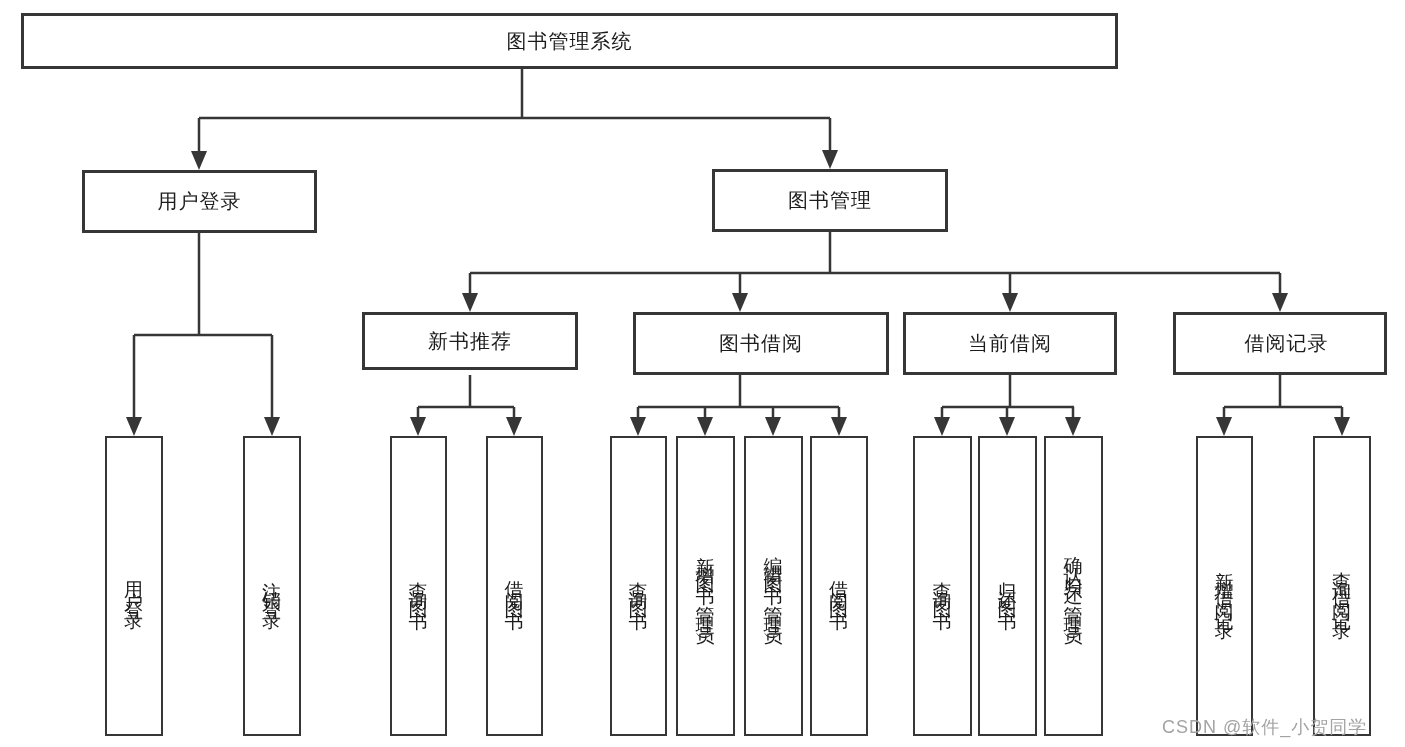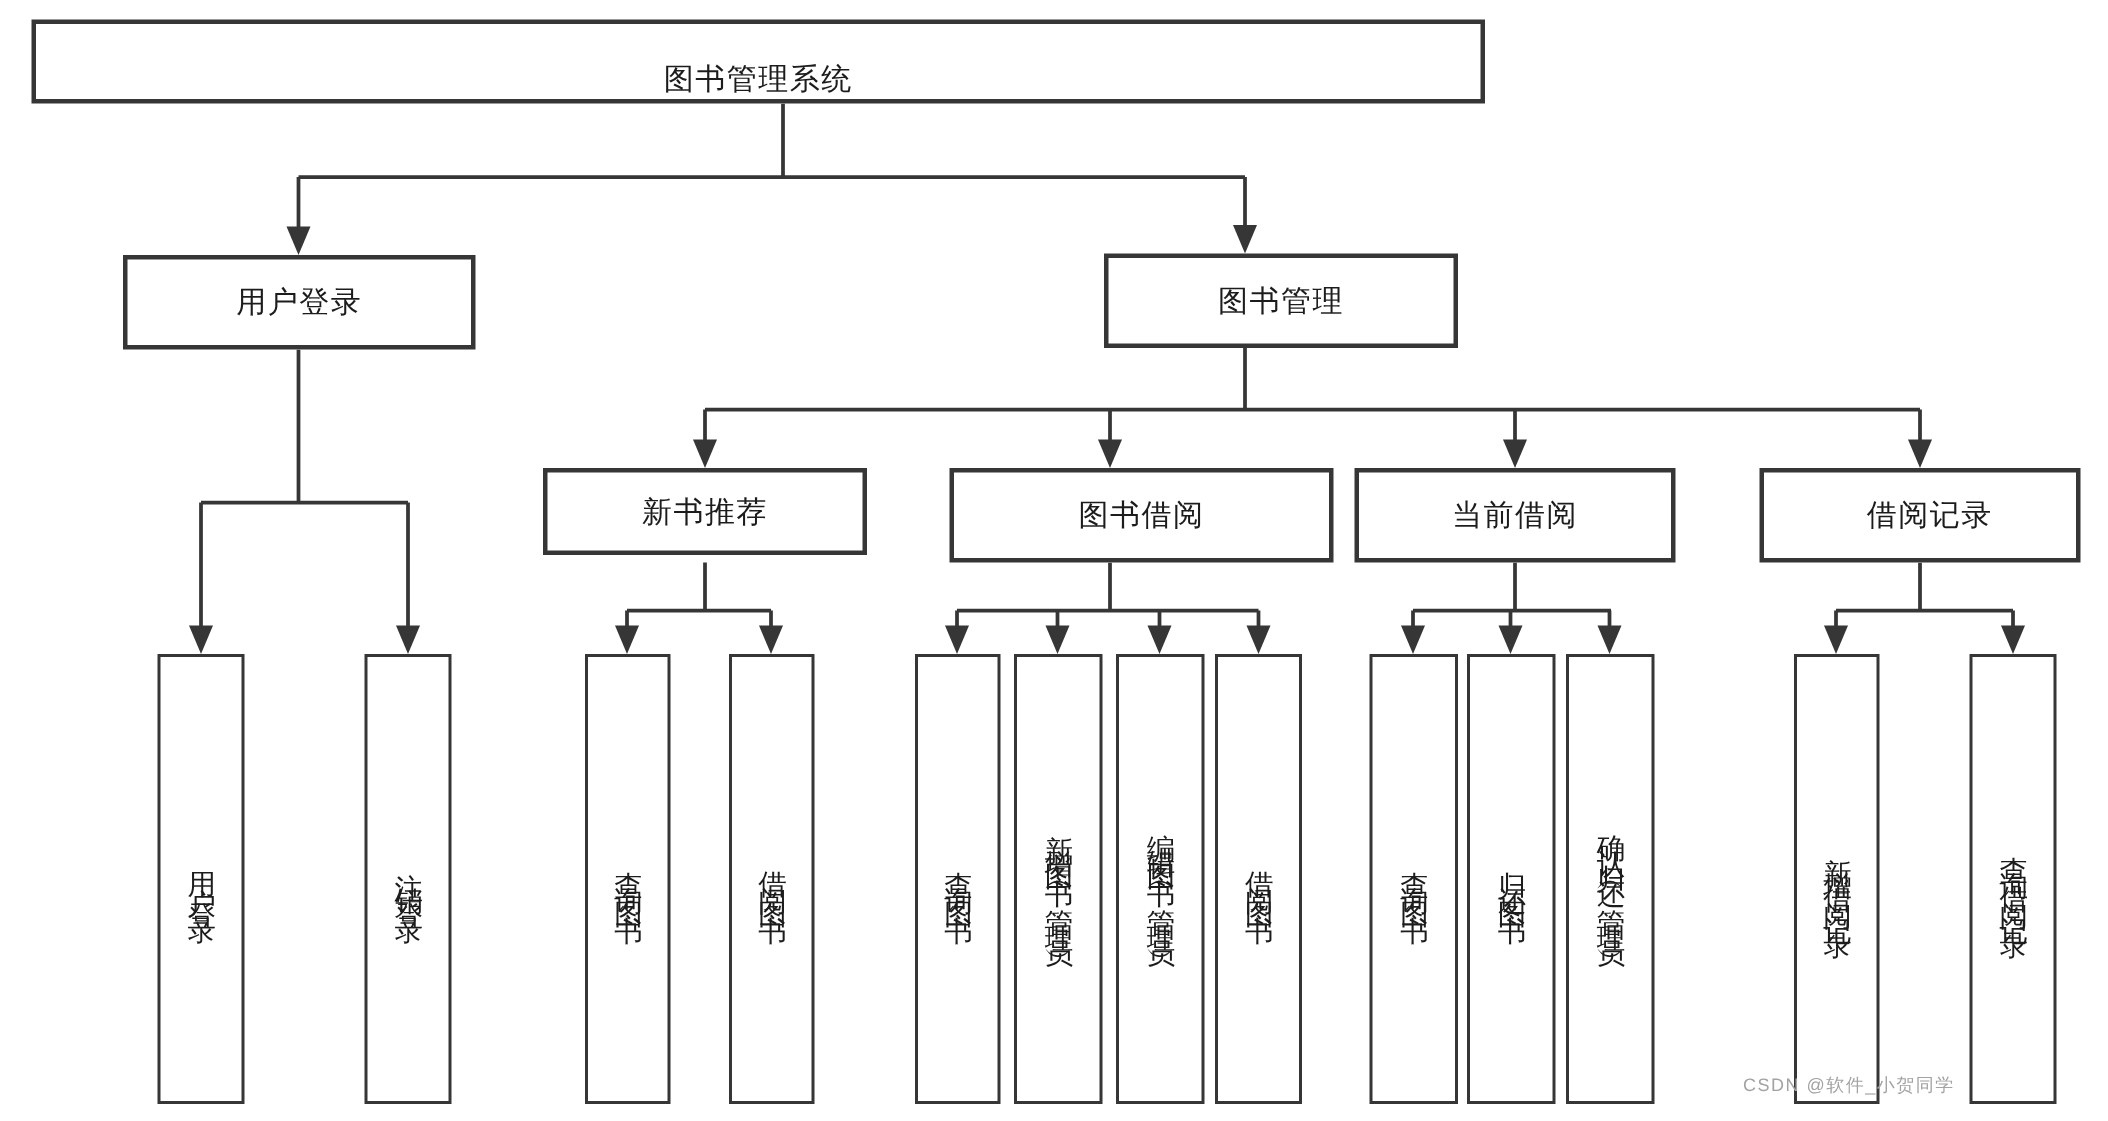--- a/index.html
+++ b/index.html
@@ -29,21 +29,21 @@
   .leaf{border-width:2.5px;}
   .leaf span{
     writing-mode:vertical-rl;
     font-size:19px;
     letter-spacing:10px;
     line-height:1;
   }
   #watermark{
     position:absolute;
     left:1162px;top:715px;
-    font-size:12px;
+    font-size:18px;
     letter-spacing:1px;
     color:#a3a3a3;
     white-space:nowrap;
     z-index:5;
   }
 </style>
 </head>
 <body>
 
 <div id="canvas">
@@ -88,28 +88,28 @@
       <polygon points="765,417 781,417 773,436"></polygon>
       <polygon points="831,417 847,417 839,436"></polygon>
       <polygon points="934,417 950,417 942,436"></polygon>
       <polygon points="999,417 1015,417 1007,436"></polygon>
       <polygon points="1065,417 1081,417 1073,436"></polygon>
       <polygon points="1216,417 1232,417 1224,436"></polygon>
       <polygon points="1334,417 1350,417 1342,436"></polygon>
     </g>
   </svg>
 
-  <div class="box hbox" style="left:21px;top:13px;width:969px;height:56px;align-items:flex-end;">
+  <div class="box hbox" style="left:21px;top:13px;width:1097px;height:56px;">
     <span>图书管理系统</span>
   </div>
 
   <div class="box hbox" style="left:82px;top:170px;width:235px;height:63px;">
     <span>用户登录</span>
   </div>
-  <div class="box hbox" style="left:712px;top:169px;width:236px;height:63px;margin-left:24px;">
+  <div class="box hbox" style="left:712px;top:169px;width:236px;height:63px;">
     <span>图书管理</span>
   </div>
 
   <div class="box hbox" style="left:362px;top:312px;width:216px;height:58px;">
     <span>新书推荐</span>
   </div>
   <div class="box hbox" style="left:633px;top:312px;width:256px;height:63px;">
     <span>图书借阅</span>
   </div>
   <div class="box hbox" style="left:903px;top:312px;width:214px;height:63px;">

